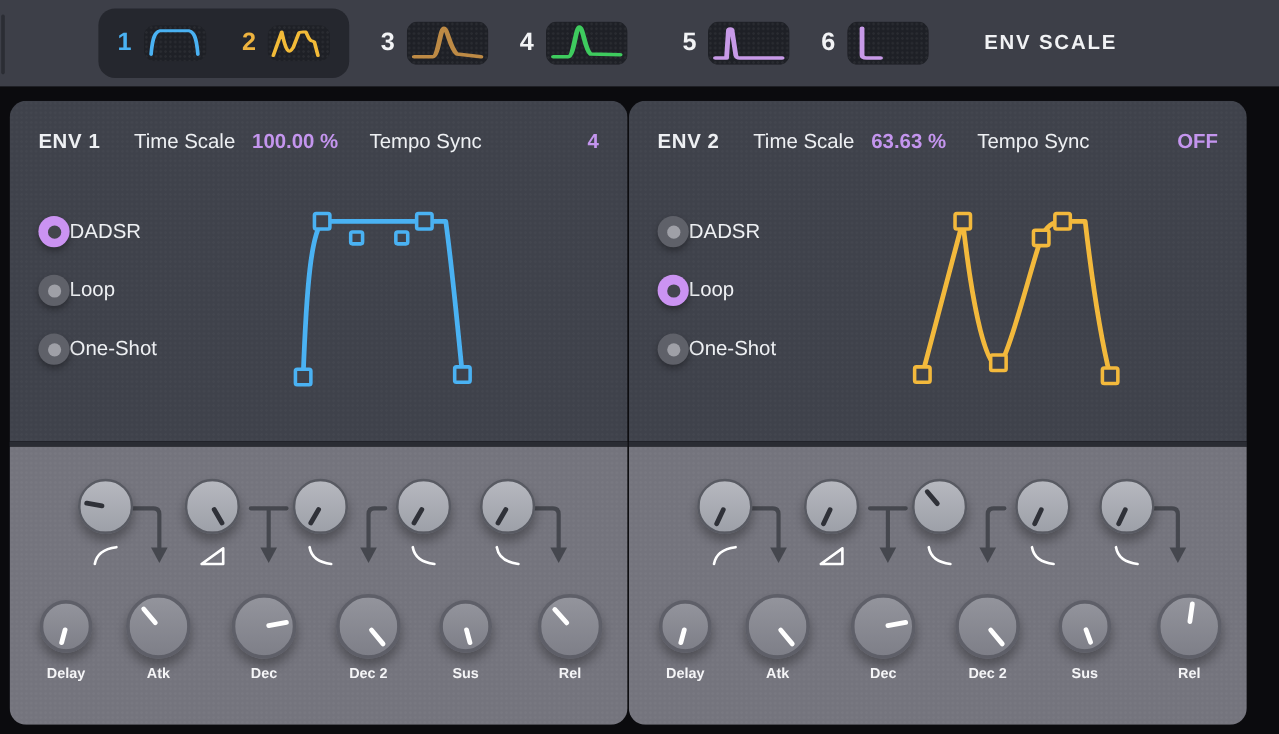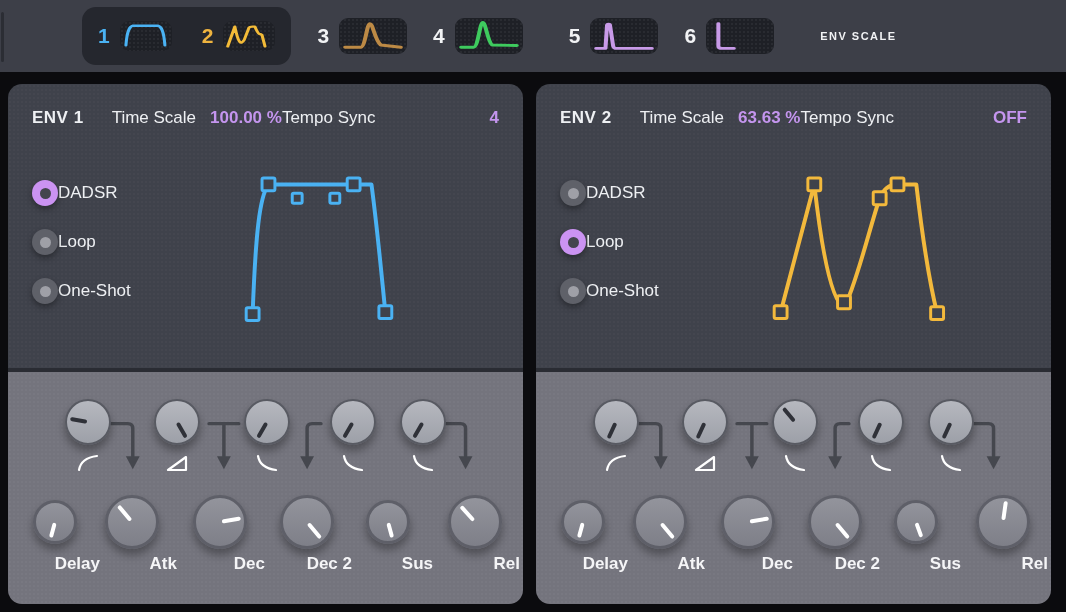--- a/index.html
+++ b/index.html
@@ -25,21 +25,21 @@
   .tab-num{font-size:21px;font-weight:700;color:#f1f2f4;}
   .thumb{
     background:#1e2026;border-radius:9px;position:relative;
     background-image:radial-gradient(rgba(255,255,255,0.05) 1px, transparent 1.2px);
     background-size:4px 4px;
   }
   .tab-group .thumb{width:52px;height:30px;}
   .tabs-rest .thumb{width:68px;height:36px;}
   .thumb svg{display:block;width:100%;height:100%;}
   .env-scale{
-    margin-left:46px;font-size:11px;font-weight:700;letter-spacing:1.5px;color:#f1f2f4;
+    margin-left:46px;font-size:17px;font-weight:700;letter-spacing:1.5px;color:#f1f2f4;
   }
   
   .panel{position:absolute;top:84px;width:515px;}
   .panel-upper{
     height:284px;background:#3f424b;border-radius:14px 14px 0 0;position:relative;
     background-image:radial-gradient(rgba(255,255,255,0.025) 1px, transparent 1.2px);
     background-size:4px 4px;
   }
   .section-divider{height:4px;background:#2a2c33;}
   .panel-lower{
@@ -47,21 +47,21 @@
     background-image:radial-gradient(rgba(255,255,255,0.03) 1px, transparent 1.2px);
     background-size:4px 4px;
   }
   .panel-header{
     display:flex;align-items:baseline;padding:24px 24px 0 24px;font-size:17px;color:#eef0f3;
   }
   .panel-title{font-weight:700;letter-spacing:0.5px;}
   .hdr-label{font-weight:500;}
   .ts-label{margin-left:28px;}
   .ts-value{margin-left:14px;text-align:right;}
-  .sync-label{}
+  .sync-label{margin-left:26px;}
   .sync-value{margin-left:auto;}
   .hdr-value{font-weight:700;color:#c495ee;cursor:ns-resize;}
   .mode-group{position:absolute;left:24px;top:96px;display:flex;flex-direction:column;gap:23px;}
   .mode-row{display:flex;align-items:center;cursor:pointer;}
   .radio{
     width:26px;height:26px;border-radius:50%;background:#5f6169;position:relative;flex:0 0 auto;
     box-shadow:0 3px 6px rgba(0,0,0,.35);
   }
   .radio-dot{position:absolute;inset:0;margin:auto;width:11px;height:11px;border-radius:50%;background:#9fa0a7;}
   .mode-row.selected .radio{background:#cb93f2;}
@@ -77,21 +77,21 @@
   .knob-bottom{background:linear-gradient(180deg,#93949c,#7e7f88);border:3px solid #5e5f68;}
   .size-l{width:54px;height:54px;}
   .size-s{width:44px;height:44px;}
   .rot{position:absolute;inset:0;}
   .ptr{position:absolute;left:calc(50% - 2px);top:3px;width:4px;height:40%;border-radius:2px;}
   .knob-top .ptr{background:#2f3138;}
   .knob-bottom .ptr{background:#ffffff;}
   .glyph-svg{position:absolute;pointer-events:none;}
   .glyph-svg path{stroke:#fff;stroke-width:2.2;fill:none;stroke-linecap:round;stroke-linejoin:round;}
   .knob-label{
-    position:absolute;width:90px;text-align:right;font-size:17px;font-weight:600;color:#f5f5f7;
+    position:absolute;width:90px;text-align:center;font-size:12px;font-weight:600;color:#f5f5f7;
   }
 </style>
 </head>
 <body>
 
 <header class="topbar">
   <div class="left-tick"></div>
   <div class="tab-group" id="tab-group">
       <div class="env-tab">
     <span class="tab-num" style="color: rgb(74, 178, 243);">1</span>
@@ -270,21 +270,21 @@
         </div>
         <div class="knob-label" style="left: 335px; top: 182px;">Sus</div>
         <div class="knob knob-bottom size-l" style="left: 440px; top: 123px;">
           <div class="rot" style="transform: rotate(-42deg);">
             <div class="ptr"></div>
           </div>
         </div>
         <div class="knob-label" style="left: 422px; top: 182px;">Rel</div>
       </div>
   </section>
-    <section class="panel" style="left: 536px;">
+    <section class="panel" style="left: 524px;">
     <div class="panel-upper">
       <div class="panel-header">
         <span class="panel-title">ENV 2</span>
         <span class="hdr-label ts-label">Time Scale</span>
         <span class="hdr-value ts-value">63.63 %</span>
         <span class="hdr-label sync-label">Tempo Sync</span>
         <span class="hdr-value sync-value">OFF</span>
       </div>
       <div class="mode-group">
           <div class="mode-row">

